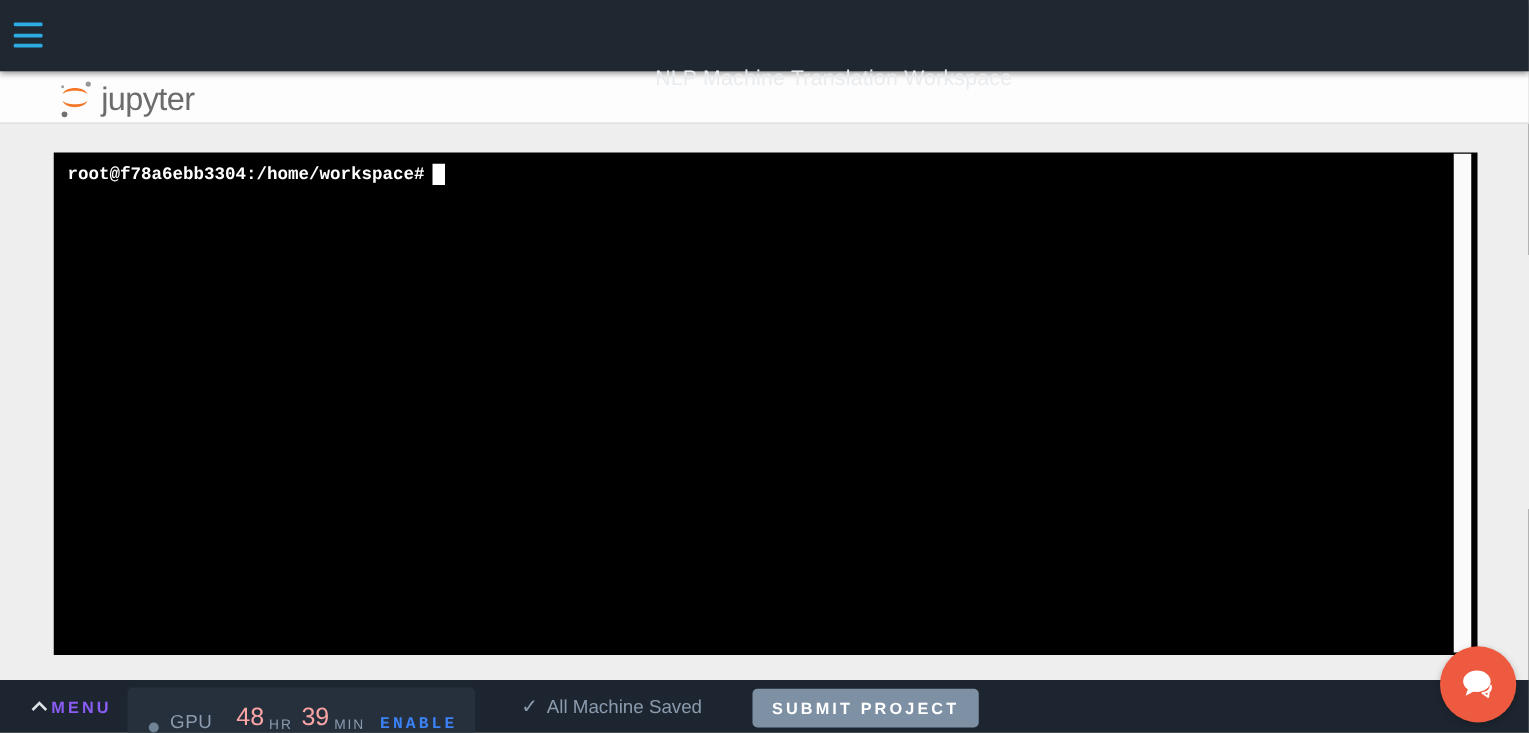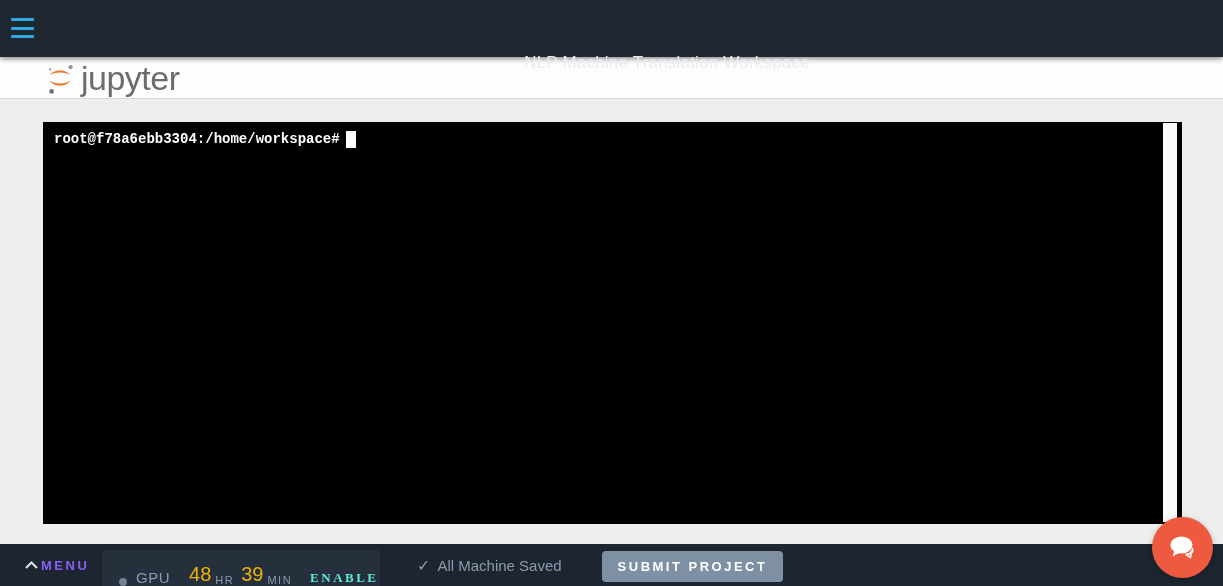--- a/index.html
+++ b/index.html
@@ -34,34 +34,34 @@
   .jupyter-band {
     position: absolute; left: 0; top: 57px; width: 1223px; height: 42px;
     background: #fdfdfd; border-bottom: 1px solid #d9d9d9;
     z-index: 10;
   }
   .jupyter-logo {
     position: absolute; left: 47px; top: 4px;
     display: flex; align-items: center; gap: 8px; cursor: pointer; text-decoration: none;
   }
   .jupyter-word {
-    color: #6c6c6d; font-size: 34px; line-height: 1; letter-spacing: -0.5px;
+    color: #6c6c6d; font-size: 26px; line-height: 1; letter-spacing: -0.5px;
     padding-bottom: 4px;
   }
 
   
   .terminal {
     position: absolute; left: 43px; top: 122px; width: 1139px; height: 402px;
     background: #000000;
   }
   .prompt-line {
     position: absolute; left: 11px; top: 9px;
     font-family: "Liberation Mono", monospace; font-weight: bold;
     font-size: 14px; color: #ffffff; white-space: pre;
-    display: flex; 
+    display: flex; align-items: center;
   }
   .terminal-cursor {
     display: inline-block; width: 10px; height: 17px; background: #ffffff;
     margin-left: 6px;
   }
   .terminal-scrollbar {
     position: absolute; right: 5px; top: 1px; bottom: 2px; width: 14px;
     background: #fafafa;
   }
 
@@ -77,28 +77,28 @@
     color: #8b5cf6; font-size: 13px; font-weight: bold; letter-spacing: 2.5px;
     font-family: "Liberation Sans", sans-serif;
   }
   .gpu-panel {
     position: absolute; left: 102px; top: 6px; width: 278px; height: 36px;
     background: #26303d; border-radius: 4px 4px 0 0;
     display: flex; align-items: flex-end; padding-left: 17px;
   }
   .gpu-dot { width: 8px; height: 8px; border-radius: 50%; background: #6f8296; }
   .gpu-label { color: #8b9aad; font-size: 15px; margin-left: 9px; letter-spacing: 0.5px; }
-  .gpu-num { color: #eab308; font-size: 20px; }
+  .gpu-num { color: #fca5a5; font-size: 20px; }
   .gpu-hours { margin-left: 19px; }
   .gpu-unit { color: #8b9aad; font-size: 11px; letter-spacing: 1.5px; margin-left: 4px; }
   .gpu-mins { margin-left: 7px; }
   .enable-btn {
-    margin-left: 18px; background: transparent; border: none; cursor: pointer;
-    color: #5eead4; font-size: 13px; font-weight: bold; letter-spacing: 2.5px;
-    font-family: Liberation Serif, serif;
+    margin-left: 12px; background: transparent; border: none; cursor: pointer;
+    color: #3b82f6; font-size: 13px; font-weight: bold; letter-spacing: 2.5px;
+    font-family: Liberation Mono, monospace;
   }
   .save-status {
     position: absolute; left: 417px; top: 0; height: 42px;
     display: flex; align-items: center; gap: 7px;
     color: #8b9aad; font-size: 15px;
   }
   .check-glyph { font-size: 16px; color: #8b9aad; }
   .submit-btn {
     position: absolute; left: 602px; top: 7px; width: 181px; height: 31px;
     background: #7e90a4; border: none; border-radius: 4px; cursor: pointer;

